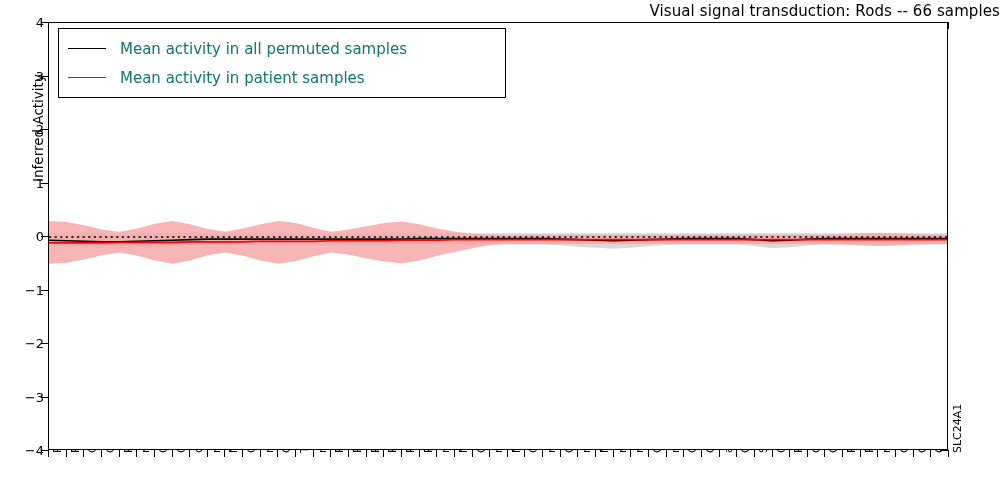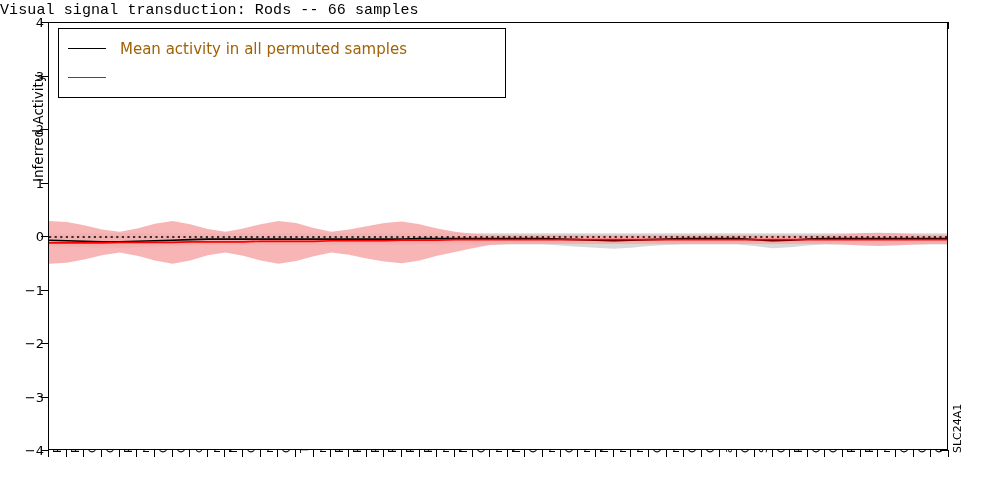--- a/index.html
+++ b/index.html
@@ -14,25 +14,24 @@
     height: 500px;
     background: #ffffff;
     overflow: hidden;
   }
 
   
   #chart-title {
     position: absolute;
     left: 0; top: 2px;
     width: 1000px;
-    text-align: left;
+    text-align: right;
     font-size: 15px;
     color: #000;
     letter-spacing: 0.1px;
-    font-family: Liberation Mono, monospace;
   }
 
   
   #ylabel {
     position: absolute;
     left: -62px;
     top: 120px;
     width: 200px;
     text-align: center;
     font-size: 13.5px;
@@ -125,21 +124,21 @@
   }
   .legend-swatch {
     width: 38px; height: 0;
     margin-right: 14px;
     flex: 0 0 auto;
   }
   .legend-swatch.black { border-top: 1.4px solid #000000; }
   .legend-swatch.red   { border-top: 1.4px solid #ff0000; }
   .legend-text {
     font-size: 15px;
-    color: #a16207;
+    color: #0f766e;
     white-space: nowrap;
   }
 </style>
 </head>
 <body>
 
 <div id="root">
 
   <div id="chart-title">Visual signal transduction: Rods -- 66 samples</div>
 
@@ -347,16 +346,17 @@
     </svg>
   </div>
 
   <div id="legend">
     <div class="legend-row">
       <span class="legend-swatch black"></span>
       <span class="legend-text">Mean activity in all permuted samples</span>
     </div>
     <div class="legend-row">
       <span class="legend-swatch red"></span>
+      <span class="legend-text">Mean activity in patient samples</span>
     </div>
   </div>
 
 </div>
 
 </body></html>

